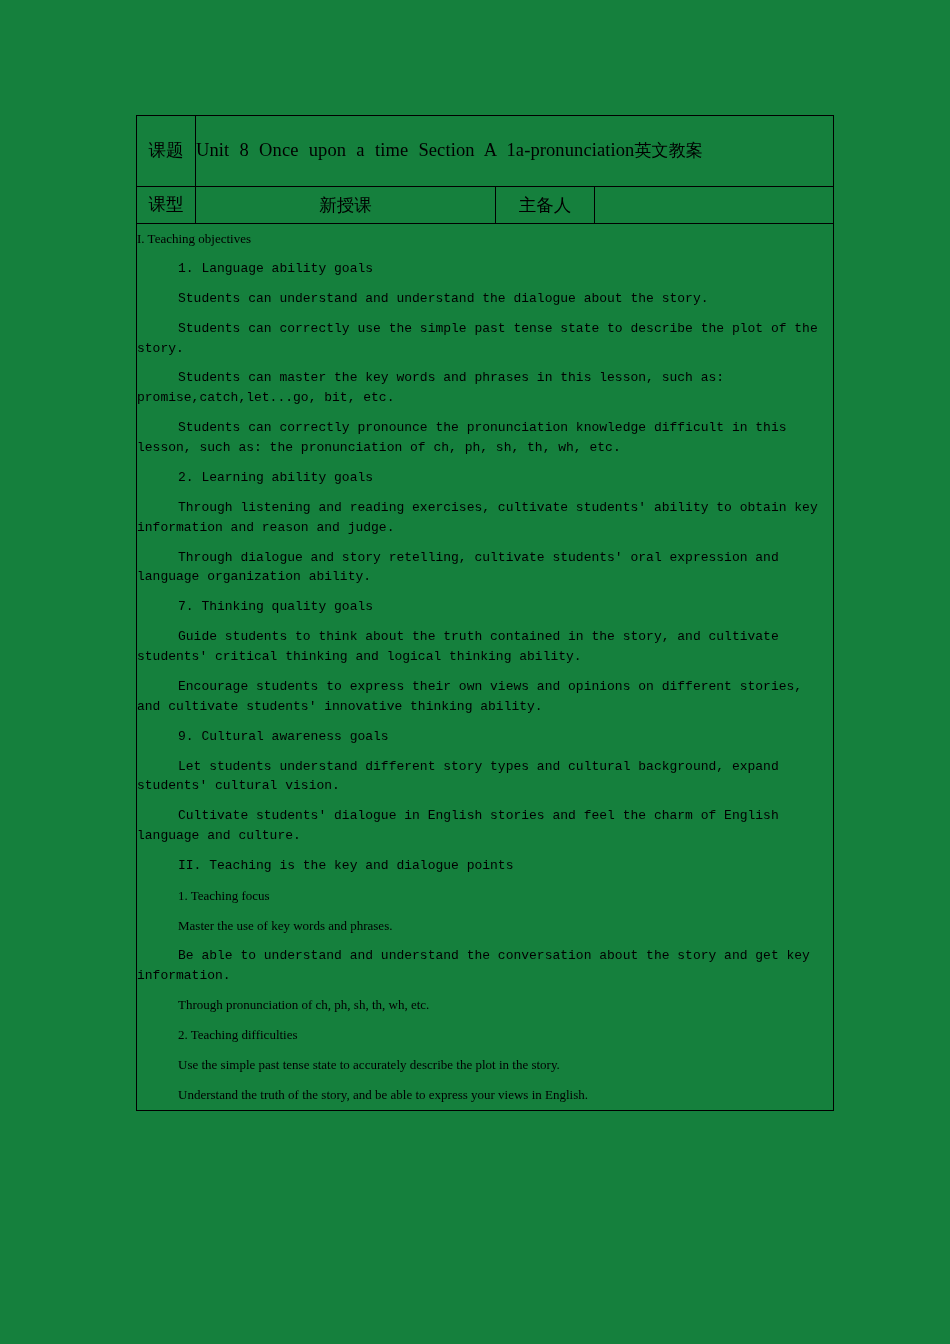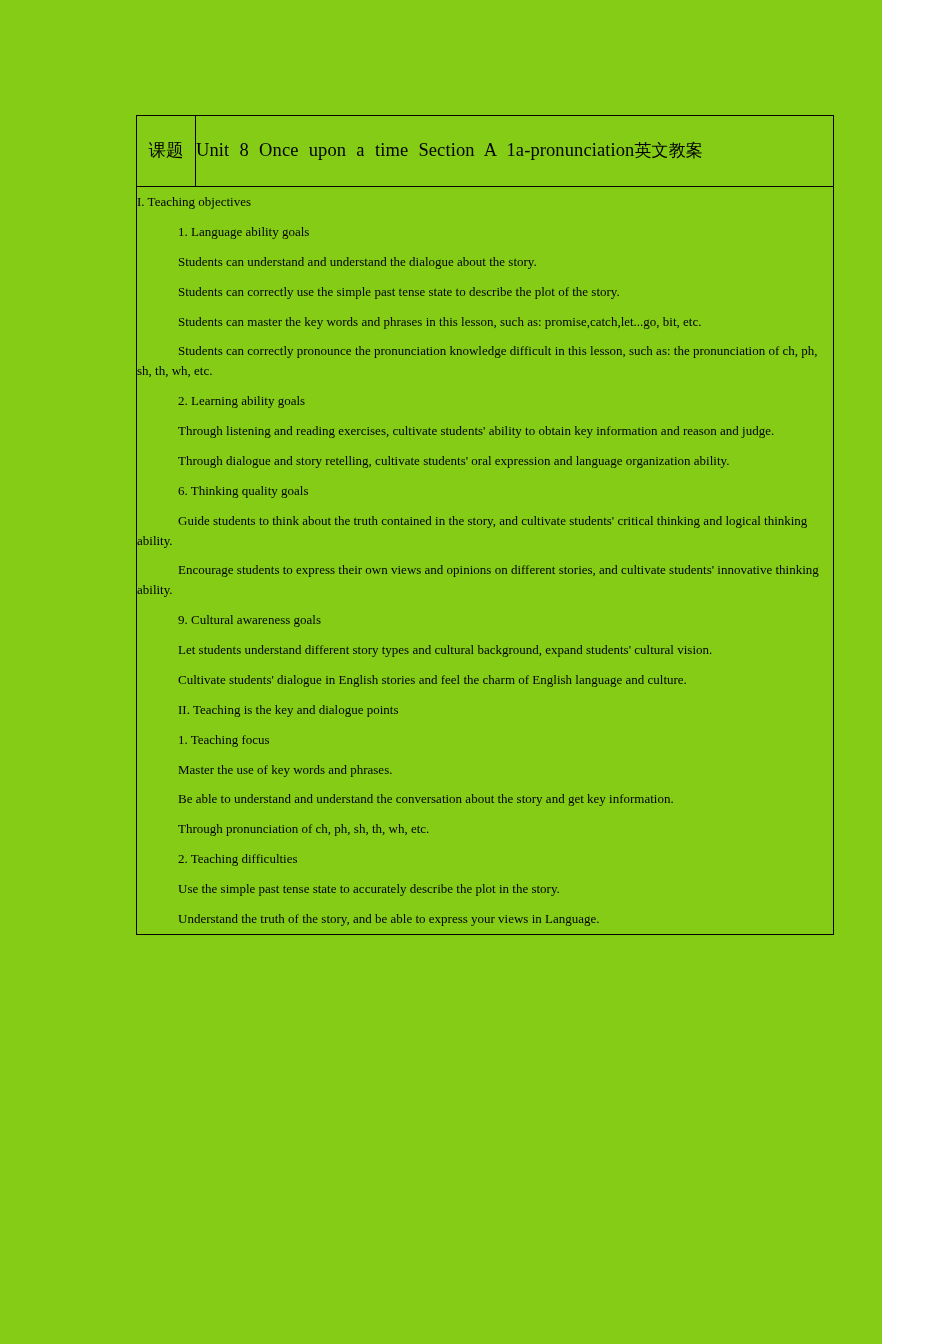--- a/index.html
+++ b/index.html
@@ -10,23 +10,23 @@
   body {
     width: 950px;
     height: 1344px;
     font-family: "Liberation Serif", "DejaVu Serif", serif;
     color: #000000;
     -webkit-font-smoothing: antialiased;
   }
 
   .page {
     position: relative;
-    width: 882px;
+    width: 950px;
     height: 1344px;
-    background: #84cc16;
+    background: #15803d;
     box-sizing: border-box;
   }
 
   
   .lesson-table {
     position: absolute;
     left: 136px;
     top: 115px;
     width: 697px;
     border-collapse: collapse;
@@ -90,20 +90,21 @@
   }
   .body-content p {
     margin: 0 0 0 0;
     font-size: 13px;
     line-height: 1.53;
     text-align: left;
     padding: 5px 0 5px 0;
   }
   .body-content p.indent {
     text-indent: 41px;
+    font-family: Liberation Mono, monospace;
   }
   .body-content p.noindent {
     text-indent: 0;
   }
   .body-content p.hang {
     padding-left: 41px;
     text-indent: 0;
   }
 </style>
 </head>
@@ -118,55 +119,61 @@
       <col style="width:99px">
       <col style="width:239px">
     </colgroup>
     <tbody>
 
       <tr class="row-title">
         <td class="cell-label">课题</td>
         <td class="cell-title-value" colspan="3"><span>Unit 8 Once upon a time Section A 1a-pronunciation</span><span class="cjk">英文教案</span></td>
       </tr>
 
+      <tr class="row-type">
+        <td class="cell-label">课型</td>
+        <td class="cell-type-value">新授课</td>
+        <td class="cell-owner-label">主备人</td>
+        <td class="cell-owner-value"></td>
+      </tr>
 
       <tr>
         <td class="cell-body" colspan="4">
           <div class="body-content">
 
             <p class="noindent">I. Teaching objectives</p>
 
             <p class="indent">1. Language ability goals</p>
             <p class="indent">Students can understand and understand the dialogue about the story.</p>
             <p class="indent">Students can correctly use the simple past tense state to describe the plot of the story.</p>
             <p class="indent">Students can master the key words and phrases in this lesson, such as: promise,catch,let...go, bit, etc.</p>
             <p class="indent">Students can correctly pronounce the pronunciation knowledge difficult in this lesson, such as: the pronunciation of ch, ph, sh, th, wh, etc.</p>
 
             <p class="indent">2. Learning ability goals</p>
             <p class="indent">Through listening and reading exercises, cultivate students' ability to obtain key information and reason and judge.</p>
             <p class="indent">Through dialogue and story retelling, cultivate students' oral expression and language organization ability.</p>
 
-            <p class="indent">6. Thinking quality goals</p>
+            <p class="indent">7. Thinking quality goals</p>
             <p class="indent">Guide students to think about the truth contained in the story, and cultivate students' critical thinking and logical thinking ability.</p>
             <p class="indent">Encourage students to express their own views and opinions on different stories, and cultivate students' innovative thinking ability.</p>
 
             <p class="indent">9. Cultural awareness goals</p>
             <p class="indent">Let students understand different story types and cultural background, expand students' cultural vision.</p>
             <p class="indent">Cultivate students' dialogue in English stories and feel the charm of English language and culture.</p>
 
             <p class="indent">II. Teaching is the key and dialogue points</p>
 
             <p class="hang">1. Teaching focus</p>
             <p class="hang">Master the use of key words and phrases.</p>
             <p class="indent">Be able to understand and understand the conversation about the story and get key information.</p>
             <p class="hang">Through pronunciation of ch, ph, sh, th, wh, etc.</p>
 
             <p class="hang">2. Teaching difficulties</p>
             <p class="hang">Use the simple past tense state to accurately describe the plot in the story.</p>
-            <p class="hang">Understand the truth of the story, and be able to express your views in Language.</p>
+            <p class="hang">Understand the truth of the story, and be able to express your views in English.</p>
 
           </div>
         </td>
       </tr>
 
     </tbody>
   </table>
 
 </div>
 

